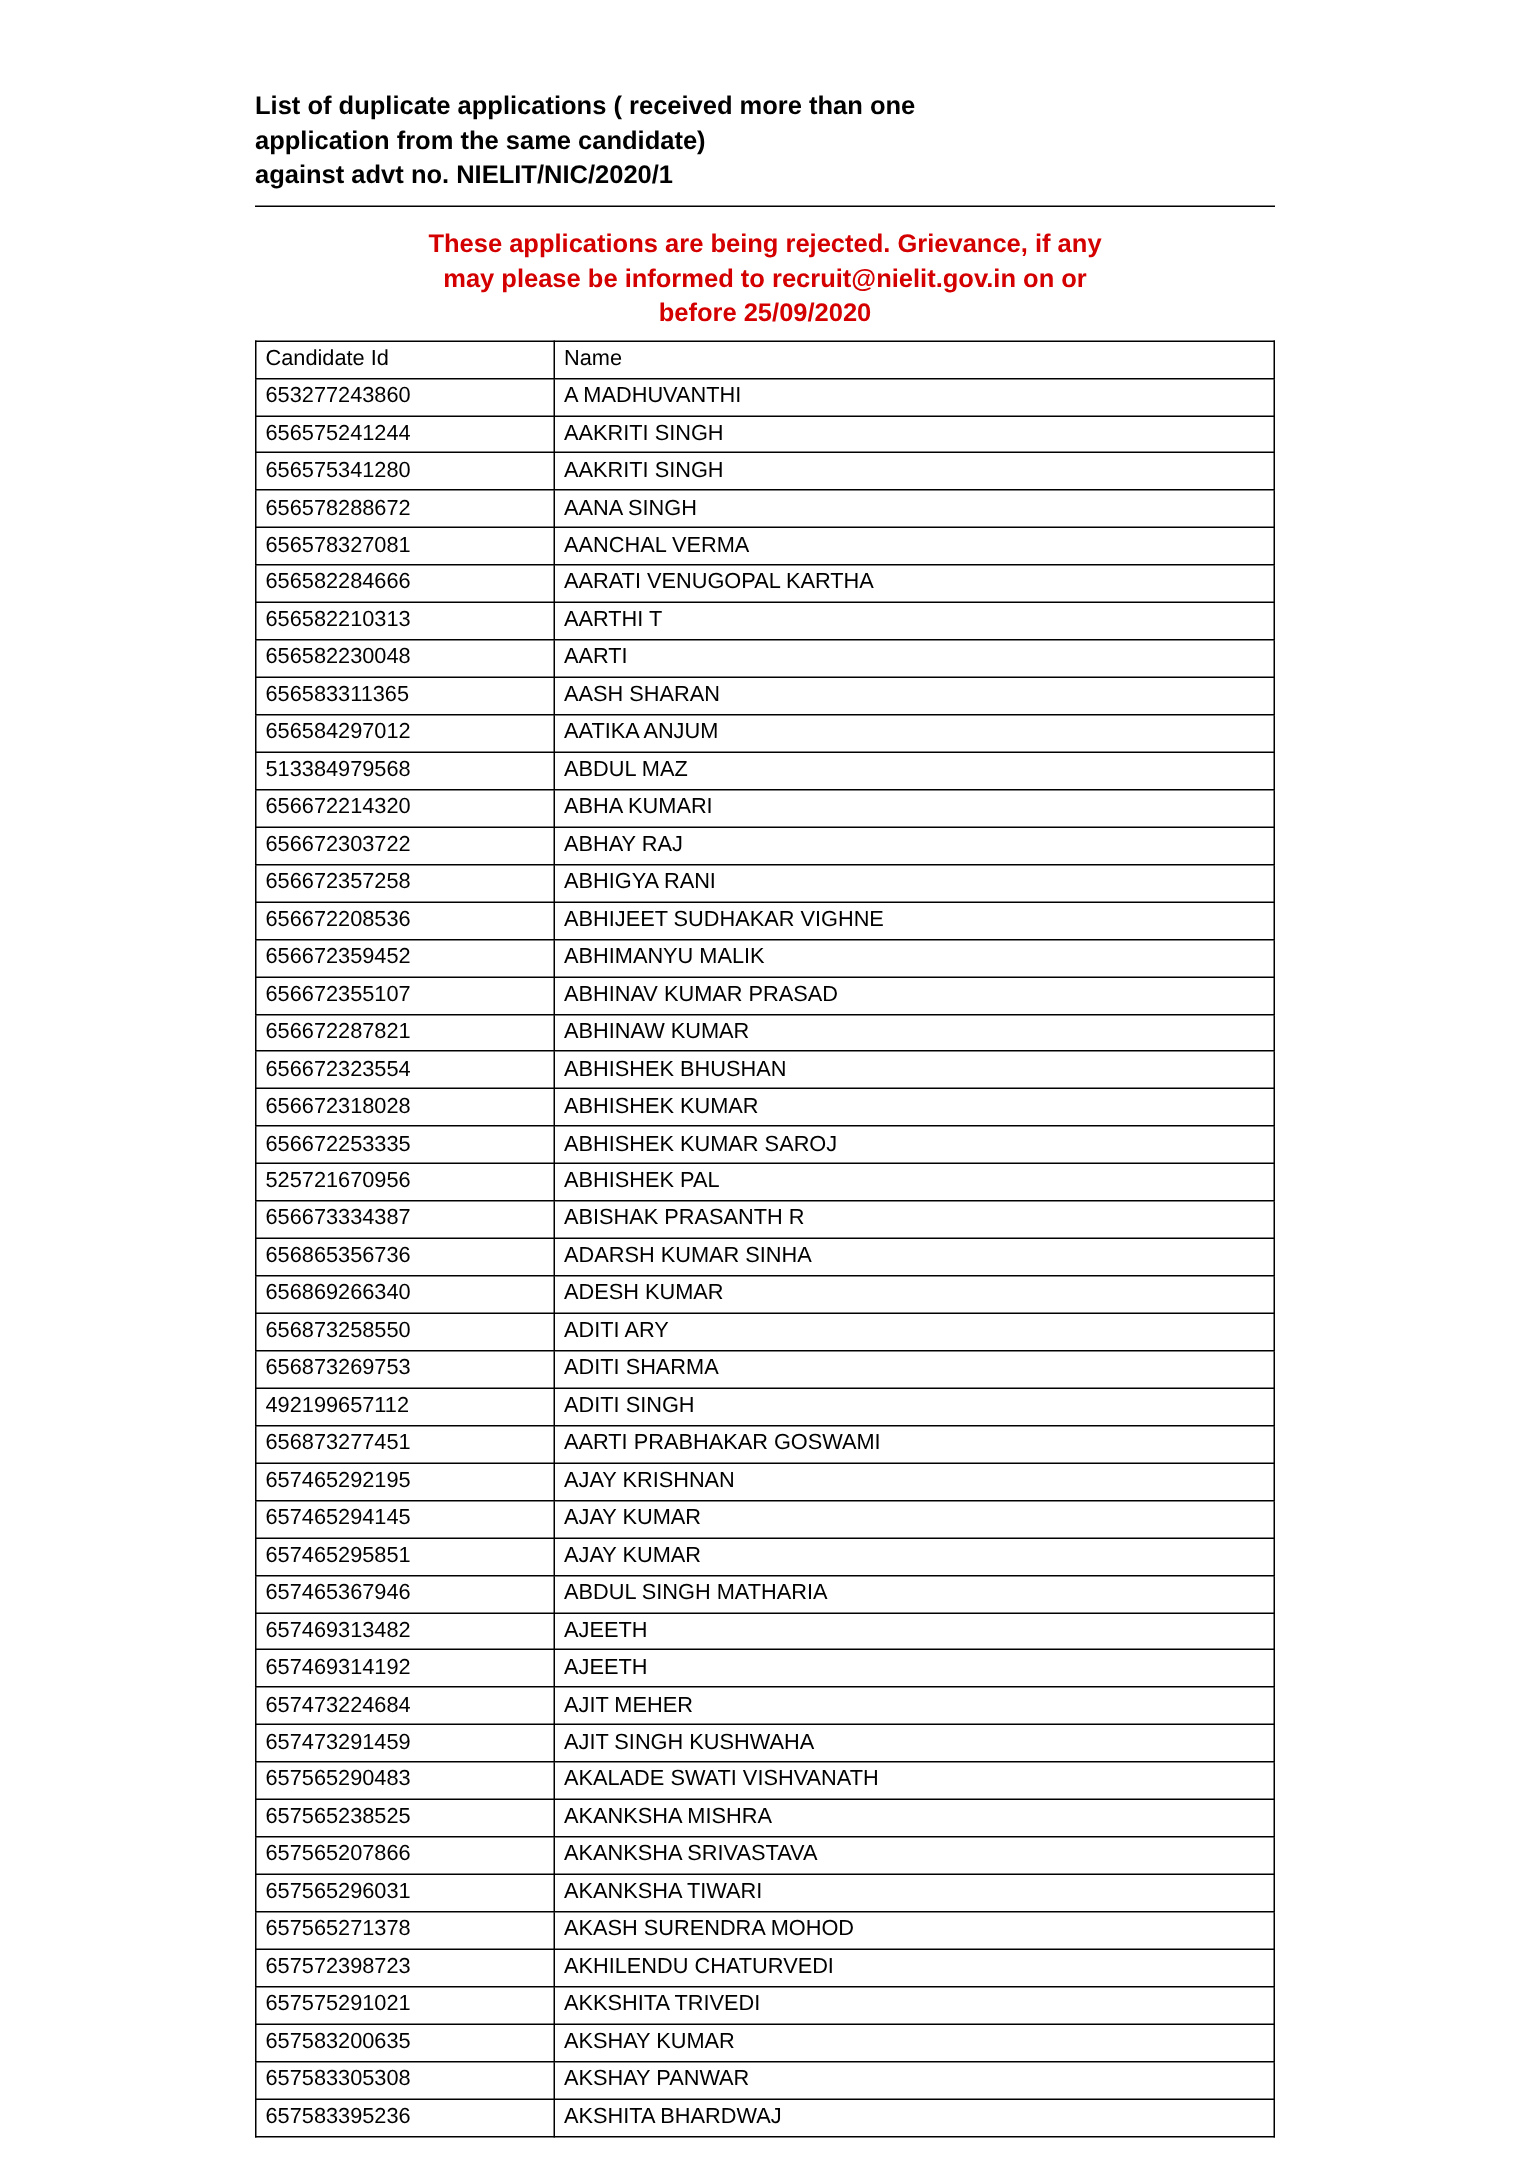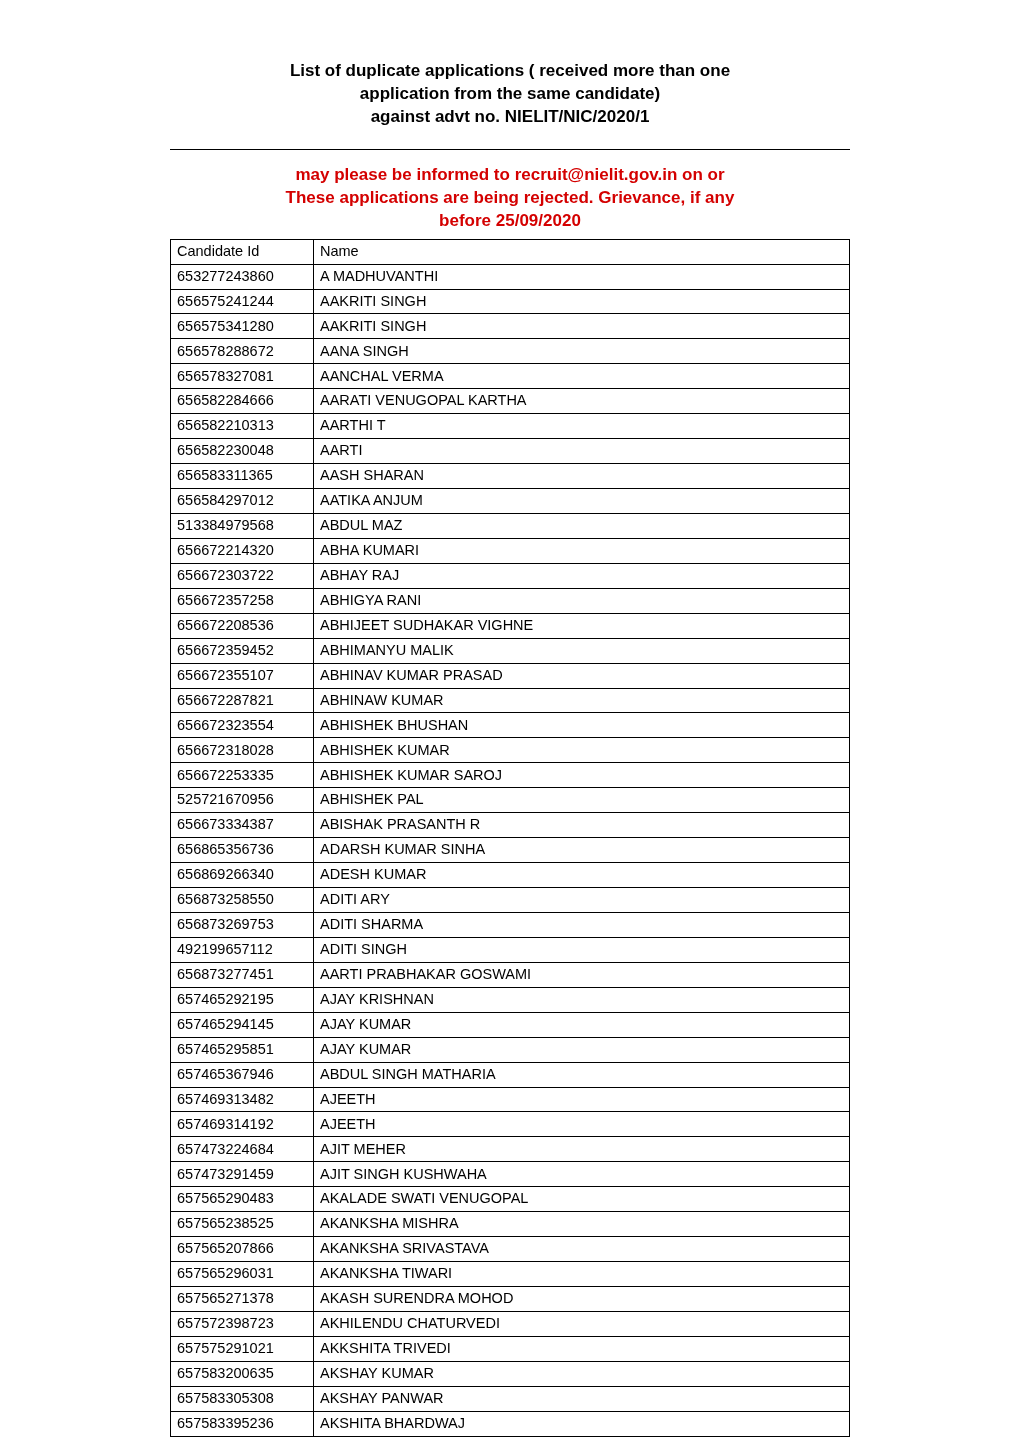--- a/index.html
+++ b/index.html
@@ -7,22 +7,21 @@
       padding: 0;
       box-sizing: border-box;
     }
     body {
       font-family: Arial, Helvetica, sans-serif;
       background: #fff;
       width: 1020px;
       padding: 60px 170px;
     }
     .title-block {
-      text-align: center;
-      margin-bottom: 20px;
+      margin-bottom: 8px;
     }
     .title-line {
       font-size: 17px;
       font-weight: bold;
       color: #000;
       line-height: 1.35;
     }
     .title-underline {
       border-bottom: 1.5px solid #000;
       width: 100%;
@@ -49,36 +48,36 @@
       padding: 2.2px 6px;
       font-size: 14.5px;
       text-align: left;
       vertical-align: middle;
       line-height: 1.35;
     }
     th {
       font-weight: normal;
     }
     th:first-child, td:first-child {
-      width: 143px;
+      width: 199px;
     }
   </style>
 </head>
 <body>
 
 <div class="title-block">
   <div class="title-line">List of duplicate applications ( received more than one</div>
   <div class="title-line">application from the same candidate)</div>
   <div class="title-line">against advt no. NIELIT/NIC/2020/1</div>
 </div>
 <div class="title-underline"></div>
 
 <div class="notice-block">
+  <div class="notice-line">These applications are being rejected. Grievance, if any</div>
   <div class="notice-line">may please be informed to recruit@nielit.gov.in on or</div>
-  <div class="notice-line">These applications are being rejected. Grievance, if any</div>
   <div class="notice-line">before 25/09/2020</div>
 </div>
 
 <table>
   <thead>
     <tr>
       <th>Candidate Id</th>
       <th>Name</th>
     </tr>
   </thead>
@@ -226,21 +225,21 @@
       <tr>
         <td>657473224684</td>
         <td>AJIT MEHER</td>
       </tr>
       <tr>
         <td>657473291459</td>
         <td>AJIT SINGH KUSHWAHA</td>
       </tr>
       <tr>
         <td>657565290483</td>
-        <td>AKALADE SWATI VENUGOPAL</td>
+        <td>AKALADE SWATI VISHVANATH</td>
       </tr>
       <tr>
         <td>657565238525</td>
         <td>AKANKSHA MISHRA</td>
       </tr>
       <tr>
         <td>657565207866</td>
         <td>AKANKSHA SRIVASTAVA</td>
       </tr>
       <tr>

